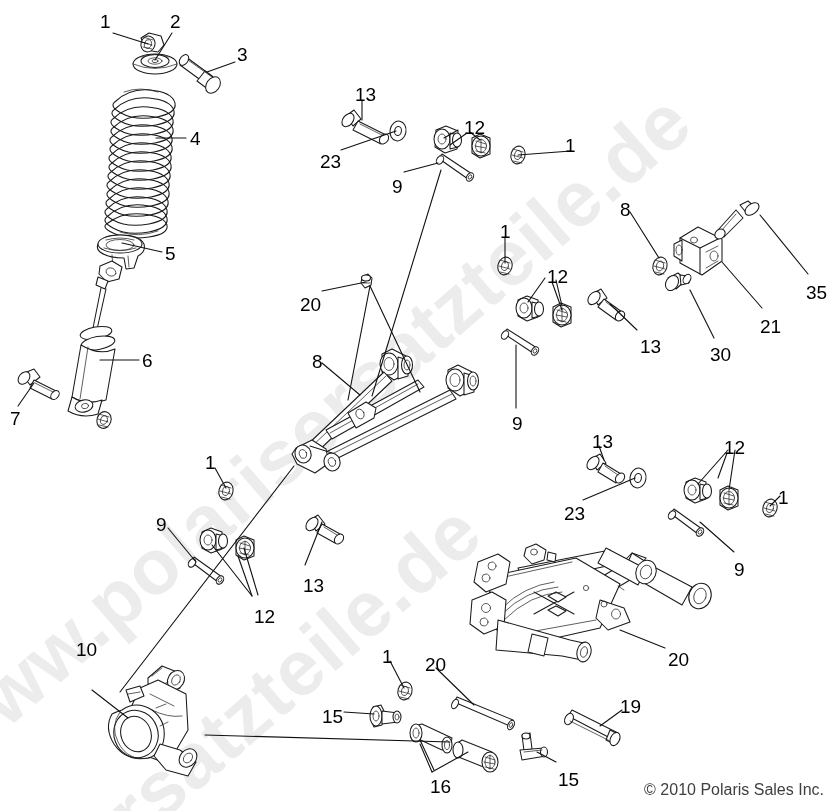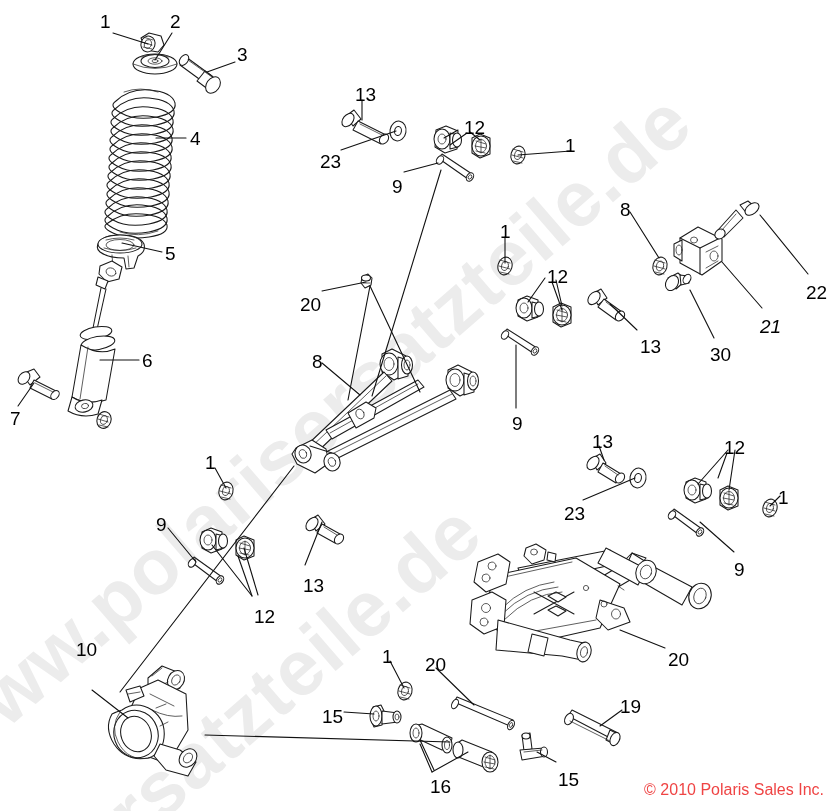--- a/index.html
+++ b/index.html
@@ -51,21 +51,21 @@
     line-height: 1;
     white-space: nowrap;
     user-select: none;
   }
   #copyright {
     position: absolute;
     right: 14px;
     bottom: 12px;
     font-family: "Liberation Sans", sans-serif;
     font-size: 16px;
-    color: #ef4444;
+    color: #404040;
     white-space: nowrap;
     z-index: 4;
   }
 </style>
 </head>
 <body>
 
 <div id="sheet">
 
   <svg id="watermark-layer" viewBox="0 0 838 811" xmlns="http://www.w3.org/2000/svg">
@@ -590,22 +590,22 @@
     <span class="numlabel" style="left:620px;top:200px;">8</span>
     <span class="numlabel" style="left:464px;top:118px;">12</span>
     <span class="numlabel" style="left:355px;top:85px;">13</span>
     <span class="numlabel" style="left:300px;top:295px;">20</span>
     <span class="numlabel" style="left:322px;top:707px;">15</span>
     <span class="numlabel" style="left:425px;top:655px;">20</span>
     <span class="numlabel" style="left:430px;top:777px;">16</span>
     <span class="numlabel" style="left:620px;top:697px;">19</span>
     <span class="numlabel" style="left:668px;top:650px;">20</span>
     <span class="numlabel" style="left:710px;top:345px;">30</span>
-    <span class="numlabel" style="left:760px;top:317px;font-style:italic;">21</span>
-    <span class="numlabel" style="left:806px;top:283px;">22</span>
+    <span class="numlabel" style="left:760px;top:317px;">21</span>
+    <span class="numlabel" style="left:806px;top:283px;">35</span>
     <span class="numlabel" style="left:320px;top:152px;">23</span>
     <span class="numlabel" style="left:565px;top:136px;">1</span>
     <span class="numlabel" style="left:500px;top:222px;">1</span>
     <span class="numlabel" style="left:547px;top:267px;">12</span>
     <span class="numlabel" style="left:640px;top:337px;">13</span>
     <span class="numlabel" style="left:512px;top:414px;">9</span>
     <span class="numlabel" style="left:592px;top:432px;">13</span>
     <span class="numlabel" style="left:564px;top:504px;">23</span>
     <span class="numlabel" style="left:724px;top:438px;">12</span>
     <span class="numlabel" style="left:778px;top:488px;">1</span>

